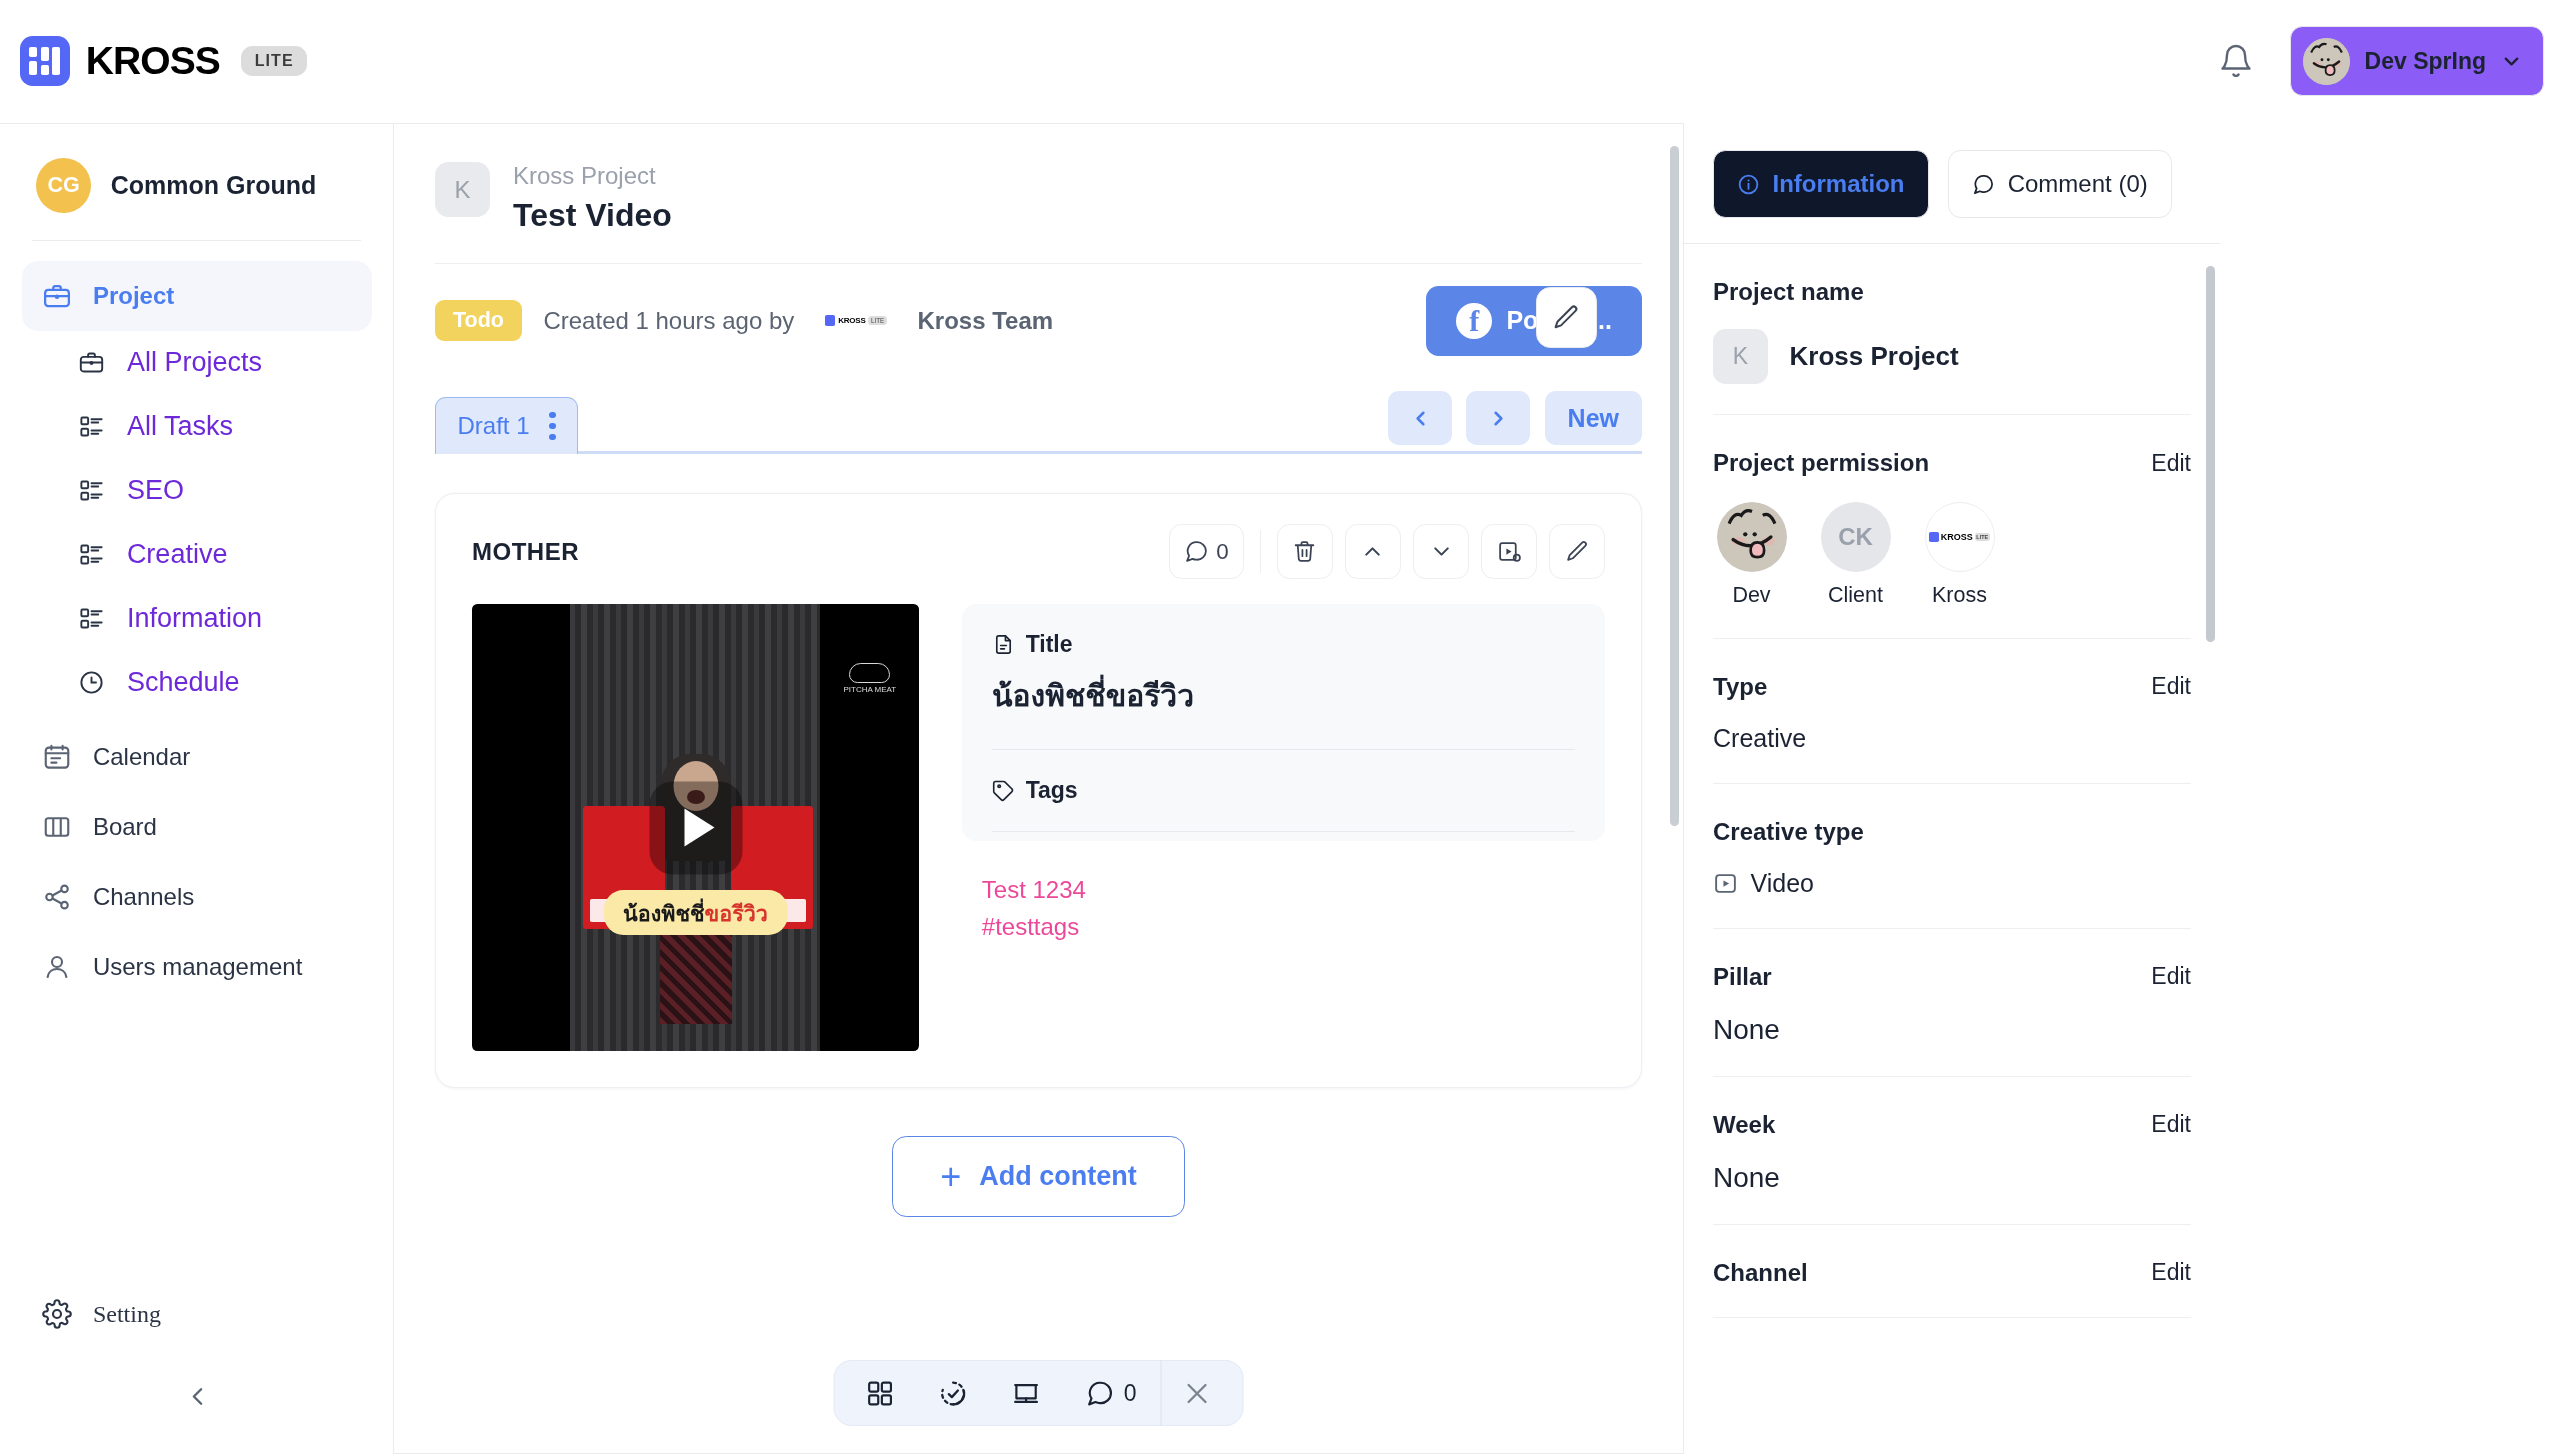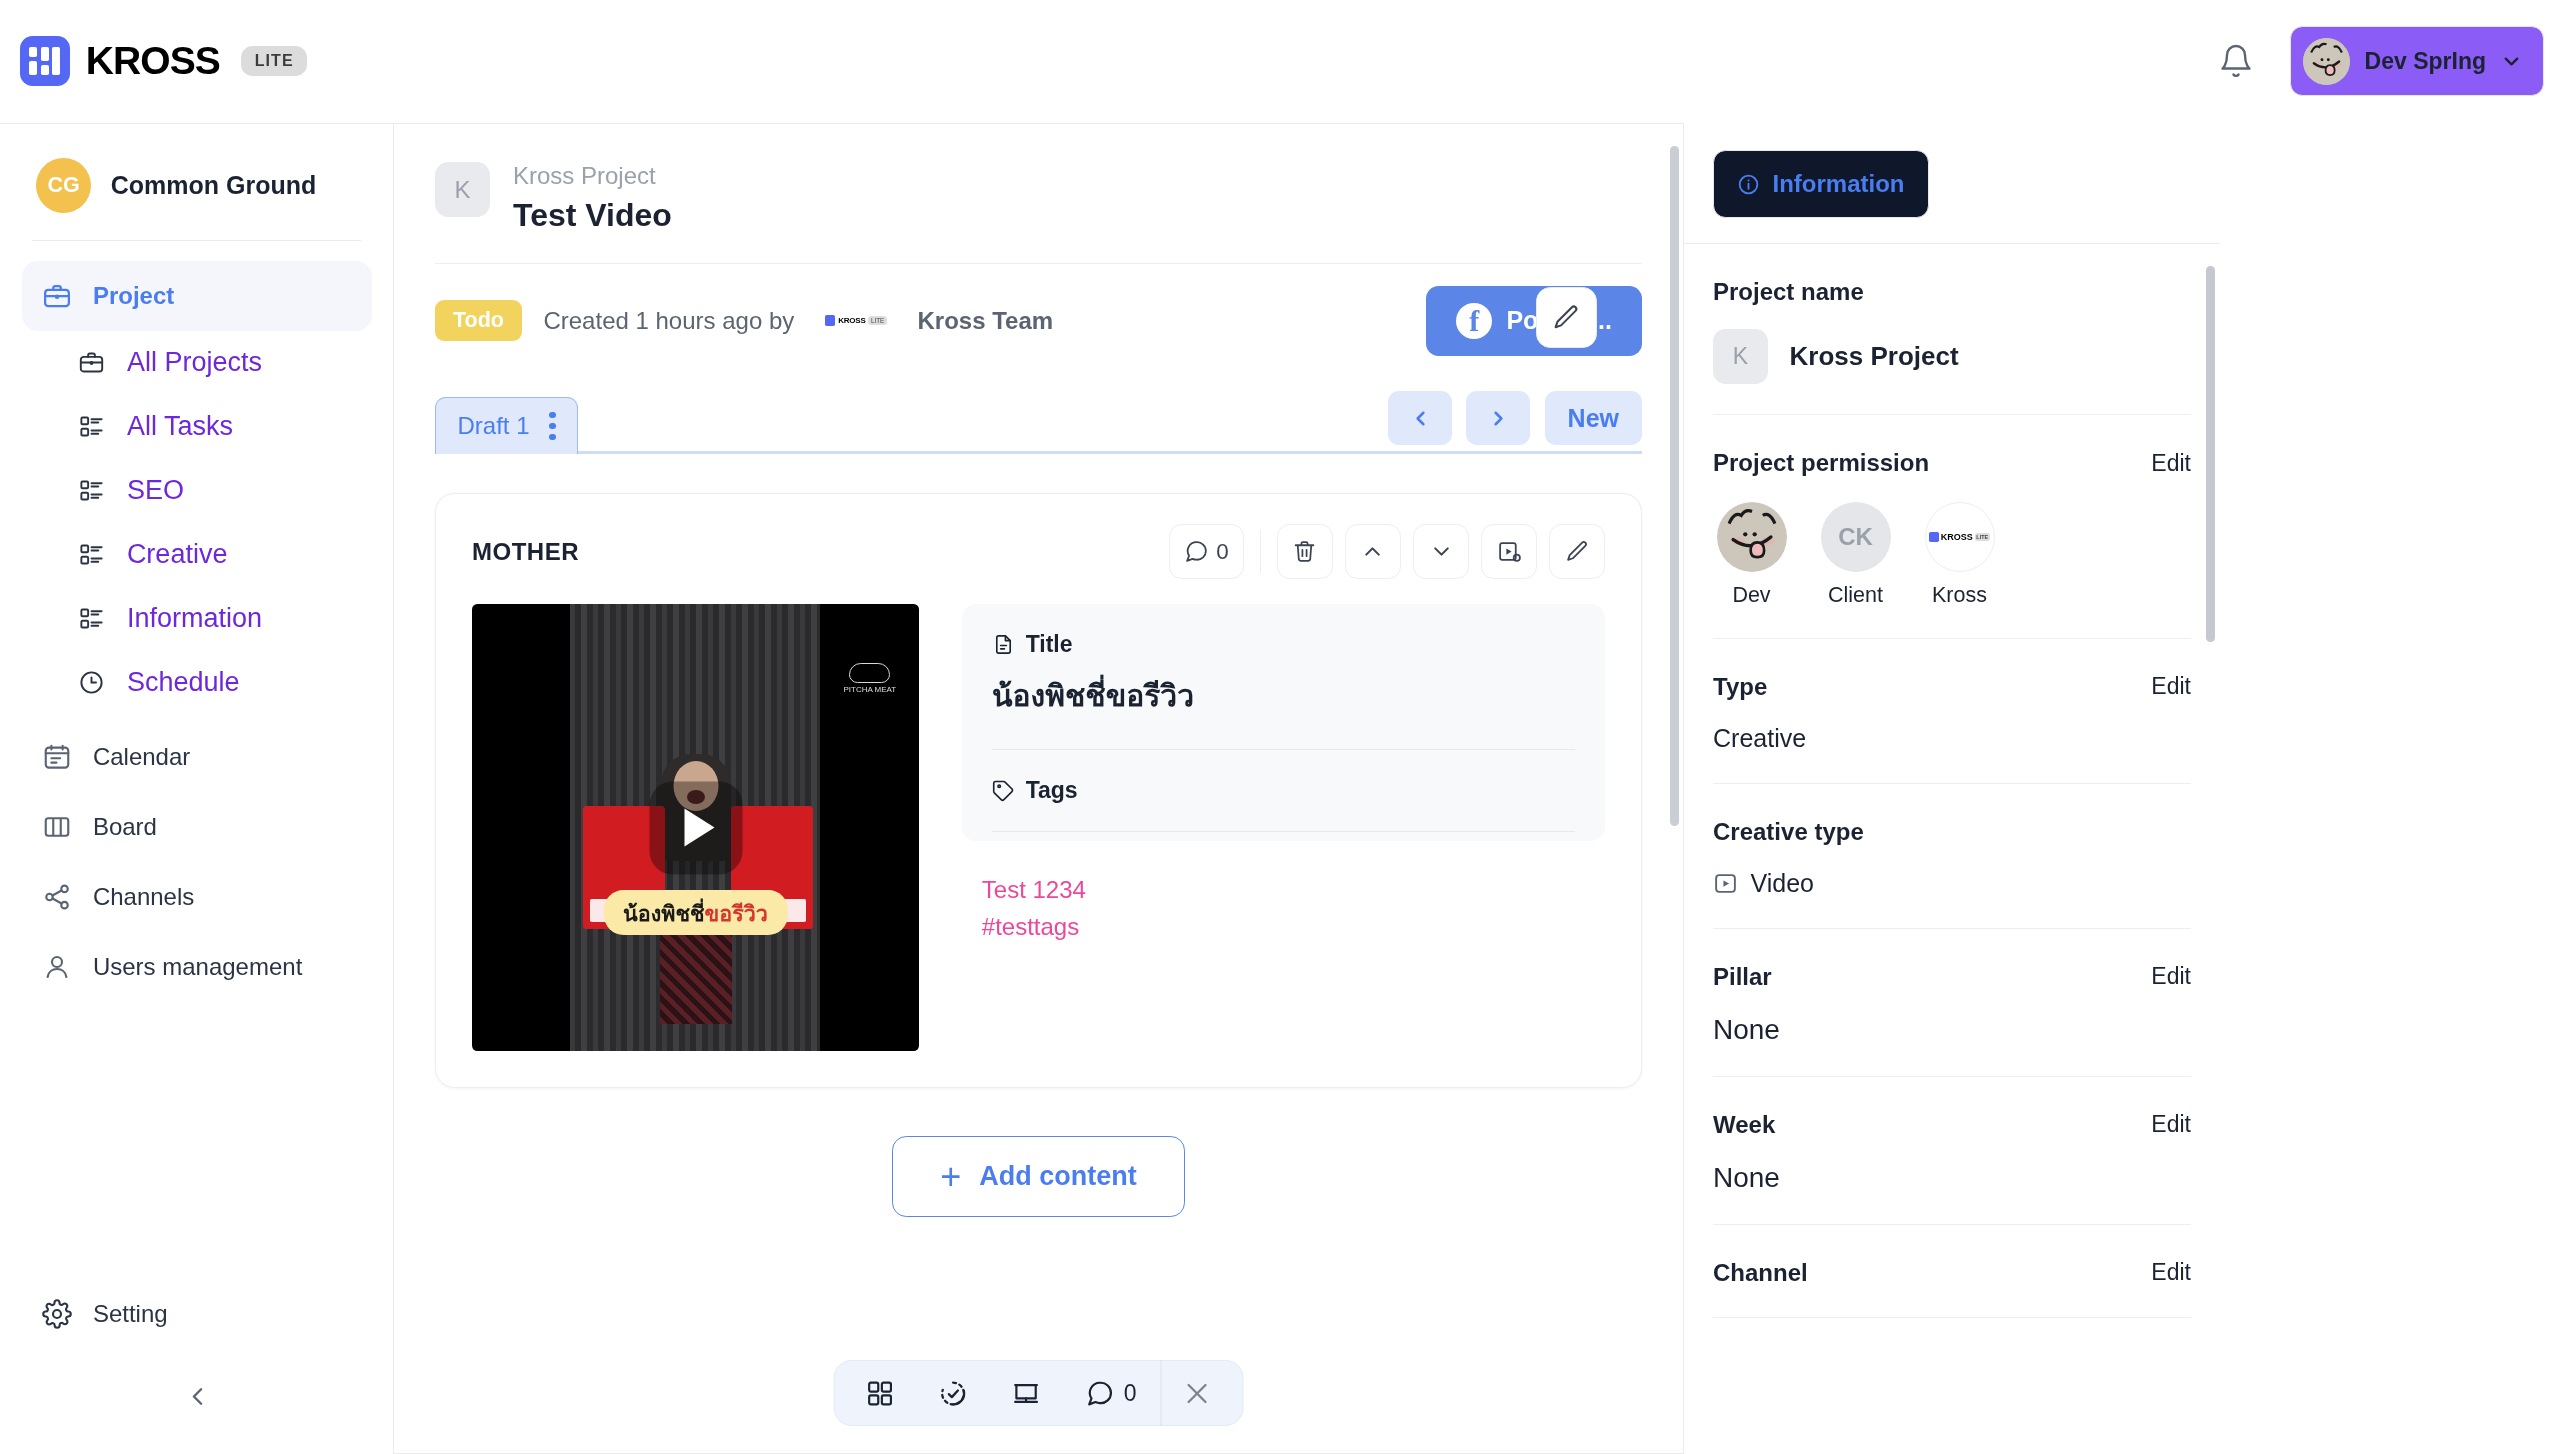--- a/index.html
+++ b/index.html
@@ -64,21 +64,21 @@
   .nav { padding:19.7px 21.5px 0 21.5px; }
   .nav-item {
     display:flex; align-items:center; gap:19.7px; height:70px; border-radius:16px;
     padding:0 19.7px; cursor:pointer; color:#2b3445; font-size:24px;
   }
   .nav-item.active { background:#f4f6fb; color:#4a7df0; font-weight:700; }
   .nav-item .ico { width:32px; height:32px; display:flex; align-items:center; justify-content:center; flex:none; }
   .nav-sub { padding-left:34px; }
   .nav-sub .nav-item { height:64px; font-size:27px; color:#6d28d9; }
   .nav-gap { height:7.2px; }
-  .setting-wrap { position:absolute; bottom:106px; left:21.5px; right:27px; }
+  .setting-wrap { position:absolute; bottom:106px; left:21.5px; right:27px;font-family:Liberation Serif, serif; }
   .collapse-btn {
     position:absolute; bottom:27px; left:0; width:394px;
     display:flex; align-items:center; justify-content:center; height:63px; cursor:pointer;
   }
 
   
   .main {
     flex:1; height:1332px; background:#fff; position:relative; overflow:hidden;
     border-top:0.9px solid #e9ebef;
   }
@@ -671,20 +671,26 @@
     <div class="right">
       <div class="rp-tabs">
         <div class="rp-tab active">
           <svg width="23" height="23" viewBox="0 0 24 24" fill="none" stroke="#4a7df0" stroke-width="1.9" stroke-linecap="round">
               <circle cx="12" cy="12" r="9.2"></circle>
               <path d="M12 11v5.5"></path>
               <circle cx="12" cy="7.8" r="1" fill="#4a7df0" stroke="none"></circle>
             </svg>
           <span>Information</span>
         </div>
+        <div class="rp-tab">
+          <svg width="23" height="23" viewBox="0 0 24 24" fill="none" stroke="#1b2333" stroke-width="1.8" stroke-linecap="round" stroke-linejoin="round">
+              <path d="M21 11.5a8.4 8.4 0 0 1-9 8.4 9 9 0 0 1-3.8-.8L3 21l1.9-4.9A8.4 8.4 0 0 1 12 3.1a8.4 8.4 0 0 1 9 8.4z"></path>
+            </svg>
+          <span>Comment (0)</span>
+        </div>
       </div>
 
       <div class="rp-scroll"></div>
 
       <div class="rp-body">
 
         <div class="rp-section">
           <div class="rp-head">
               <div class="rp-title">Project name</div>
             </div>

